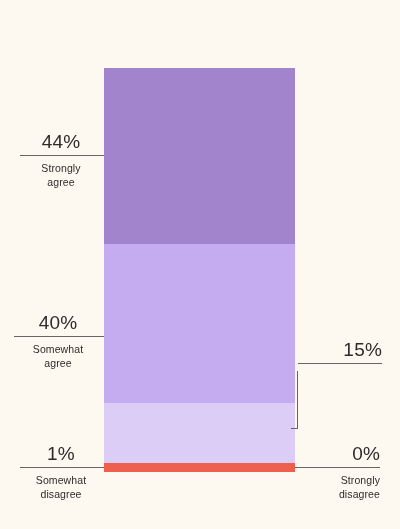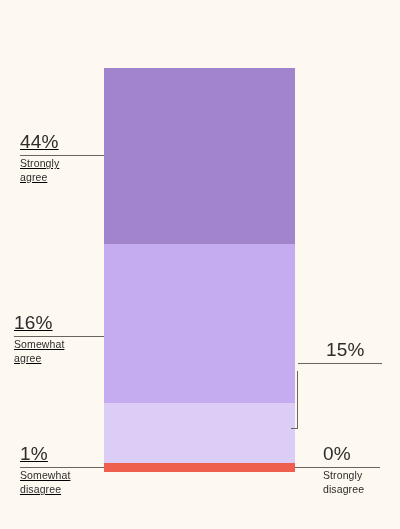--- a/index.html
+++ b/index.html
@@ -58,32 +58,32 @@
   }
   .callout .rule {
     height: 1px;
     background: #6a6460;
     margin-top: 2px;
   }
   .callout .cat {
     font-size: 10.5px;
     line-height: 14px;
     color: #2f2b2a;
+    margin-top: 5px;
     letter-spacing: 0.1px;
   }
 
   .callout.left {
-    text-align: left;
-    text-decoration: underline;
+    text-align: center;
   }
   .callout.left .pct { padding-right: 2px; }
   .callout.left .cat { padding-right: 2px; }
 
   .callout.right {
-    text-align: left;
+    text-align: right;
   }
   .callout.right .pct { padding-left: 28px; }
   .callout.right .cat { padding-left: 28px; }
 
   
   #callout-strongly-agree   { left: 20px;  top: 130px;  width: 84px; }
   #callout-somewhat-agree   { left: 14px;  top: 311px;  width: 90px; }
   #callout-somewhat-disagree{ left: 20px;  top: 442px;  width: 84px; }
 
   #callout-neither          { left: 298px; top: 338px;  width: 84px; }
@@ -127,21 +127,21 @@
   <div class="callout left" id="callout-strongly-agree">
     <div class="pct">44%</div>
     <div class="rule"></div>
     <div class="cat">
       <span>Strongly</span><br>
       <span>agree</span>
     </div>
   </div>
 
   <div class="callout left" id="callout-somewhat-agree">
-    <div class="pct">16%</div>
+    <div class="pct">40%</div>
     <div class="rule"></div>
     <div class="cat">
       <span>Somewhat</span><br>
       <span>agree</span>
     </div>
   </div>
 
   <div class="callout left" id="callout-somewhat-disagree">
     <div class="pct">1%</div>
     <div class="rule"></div>

